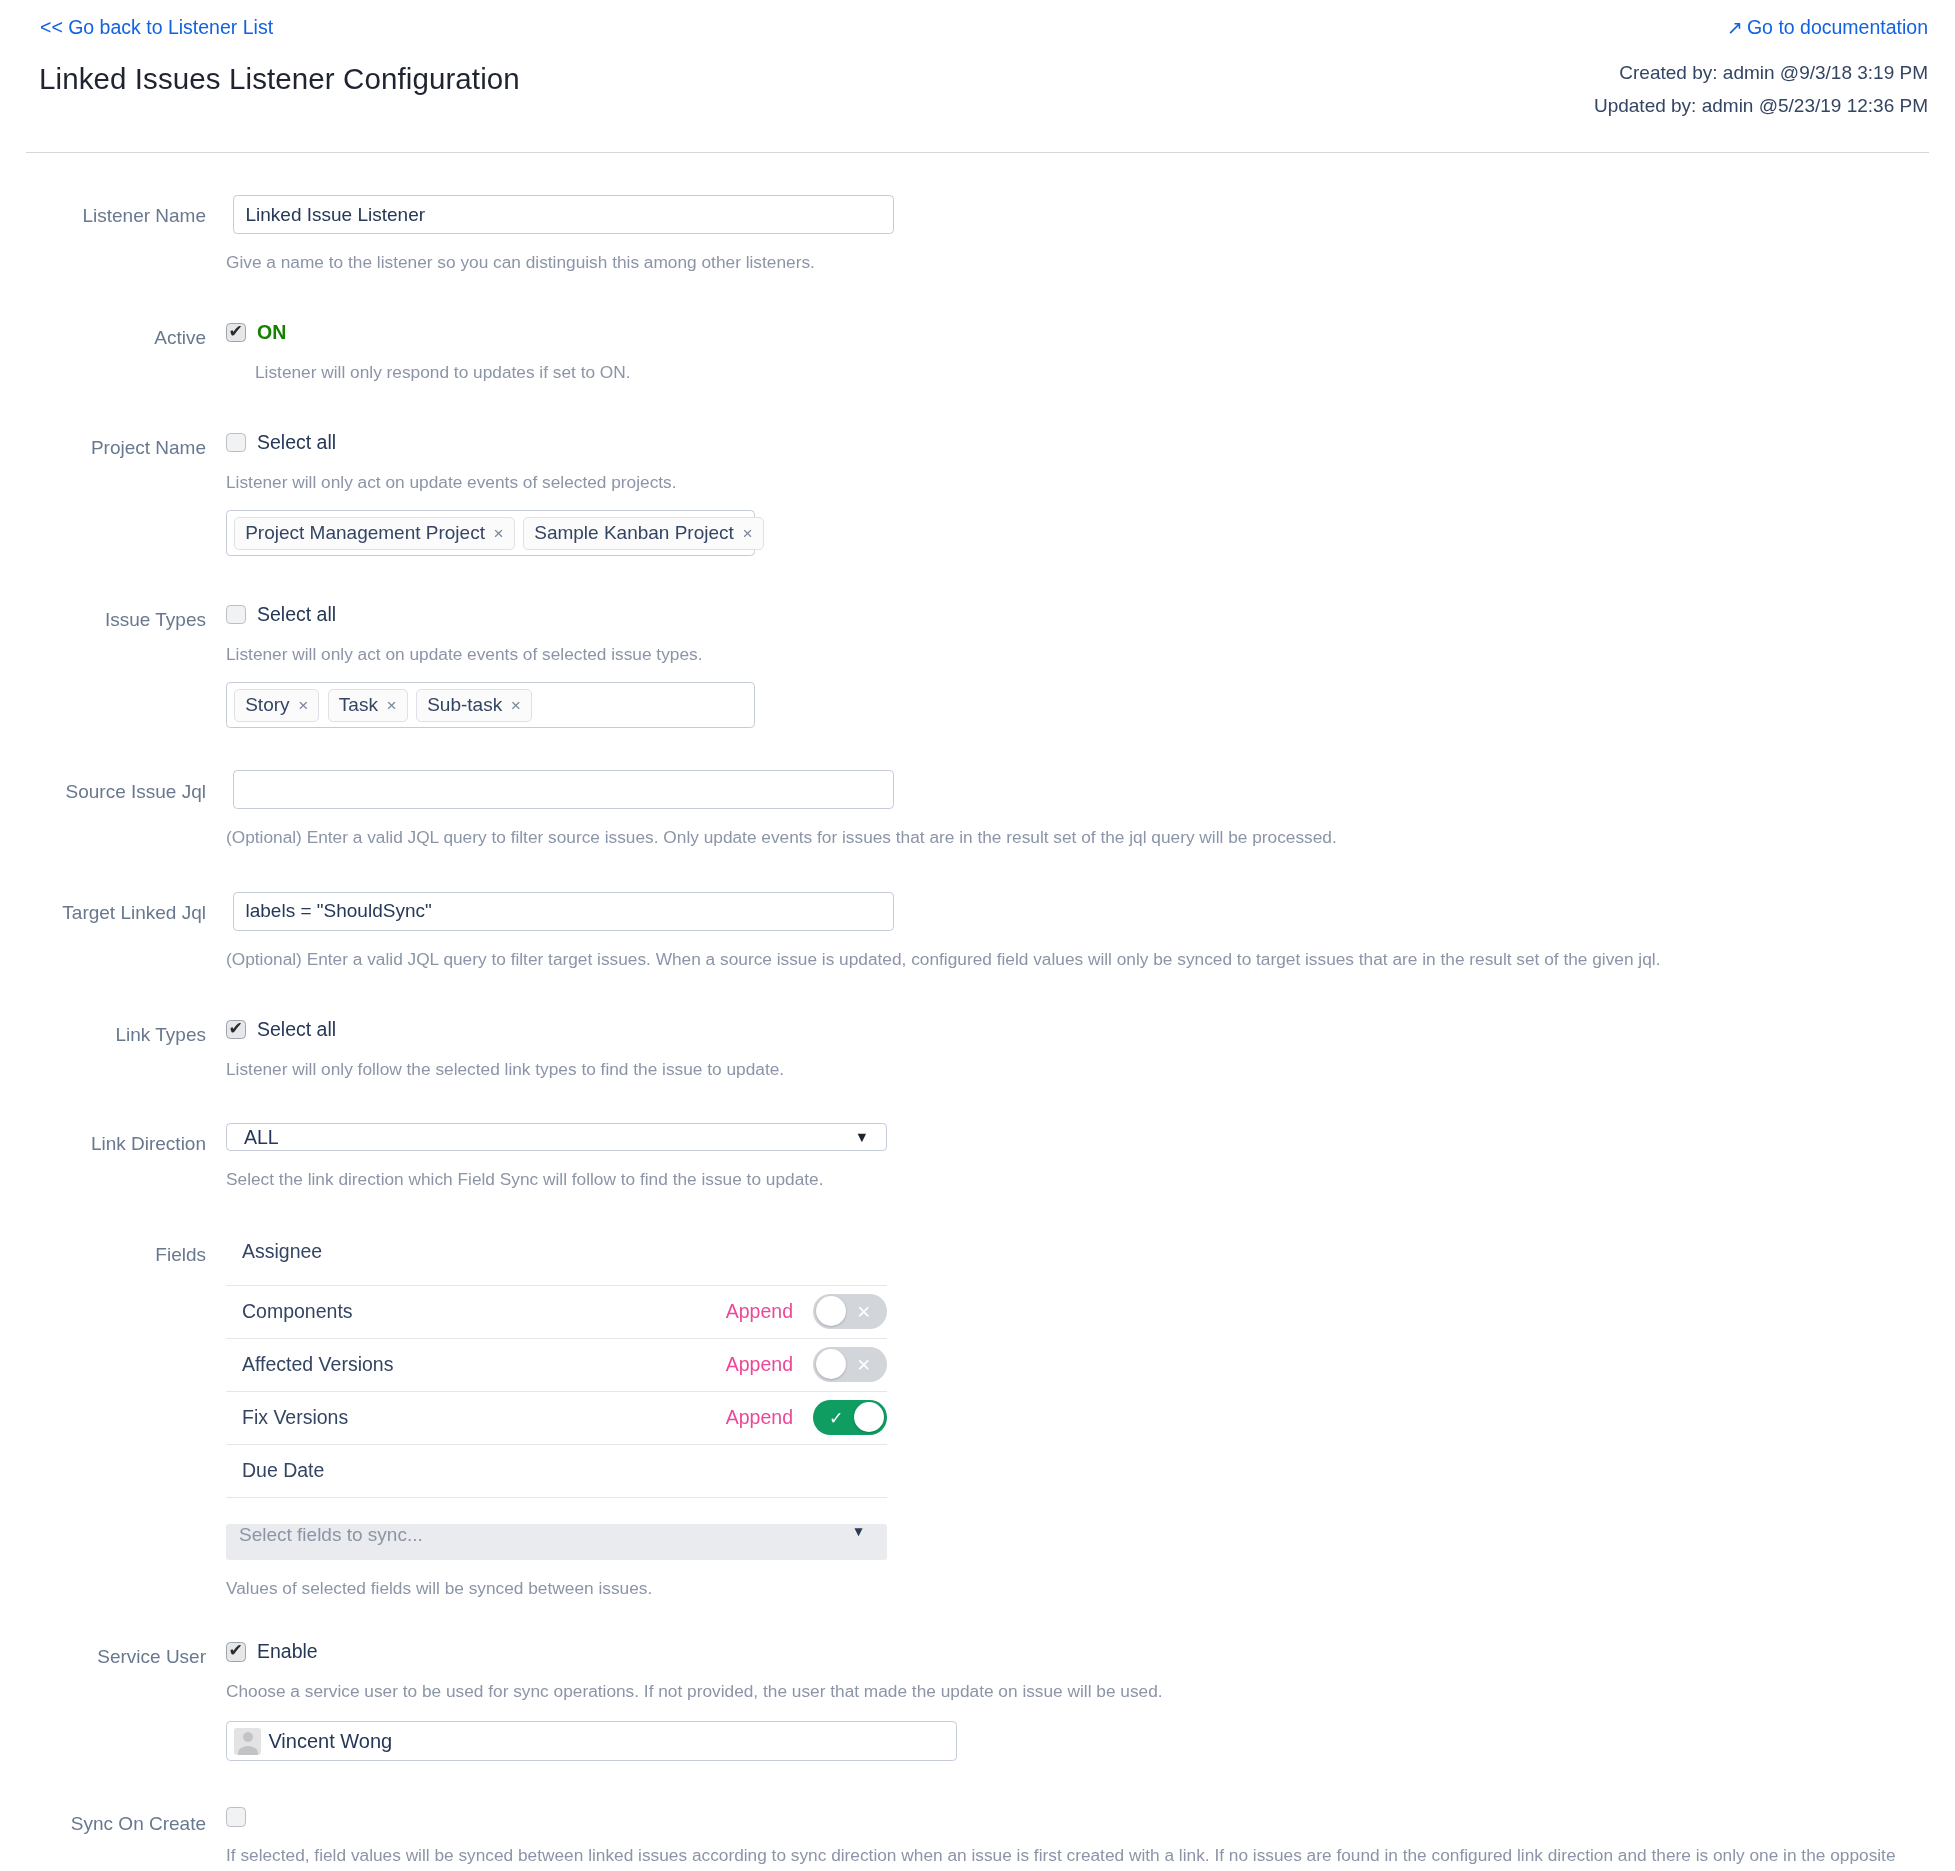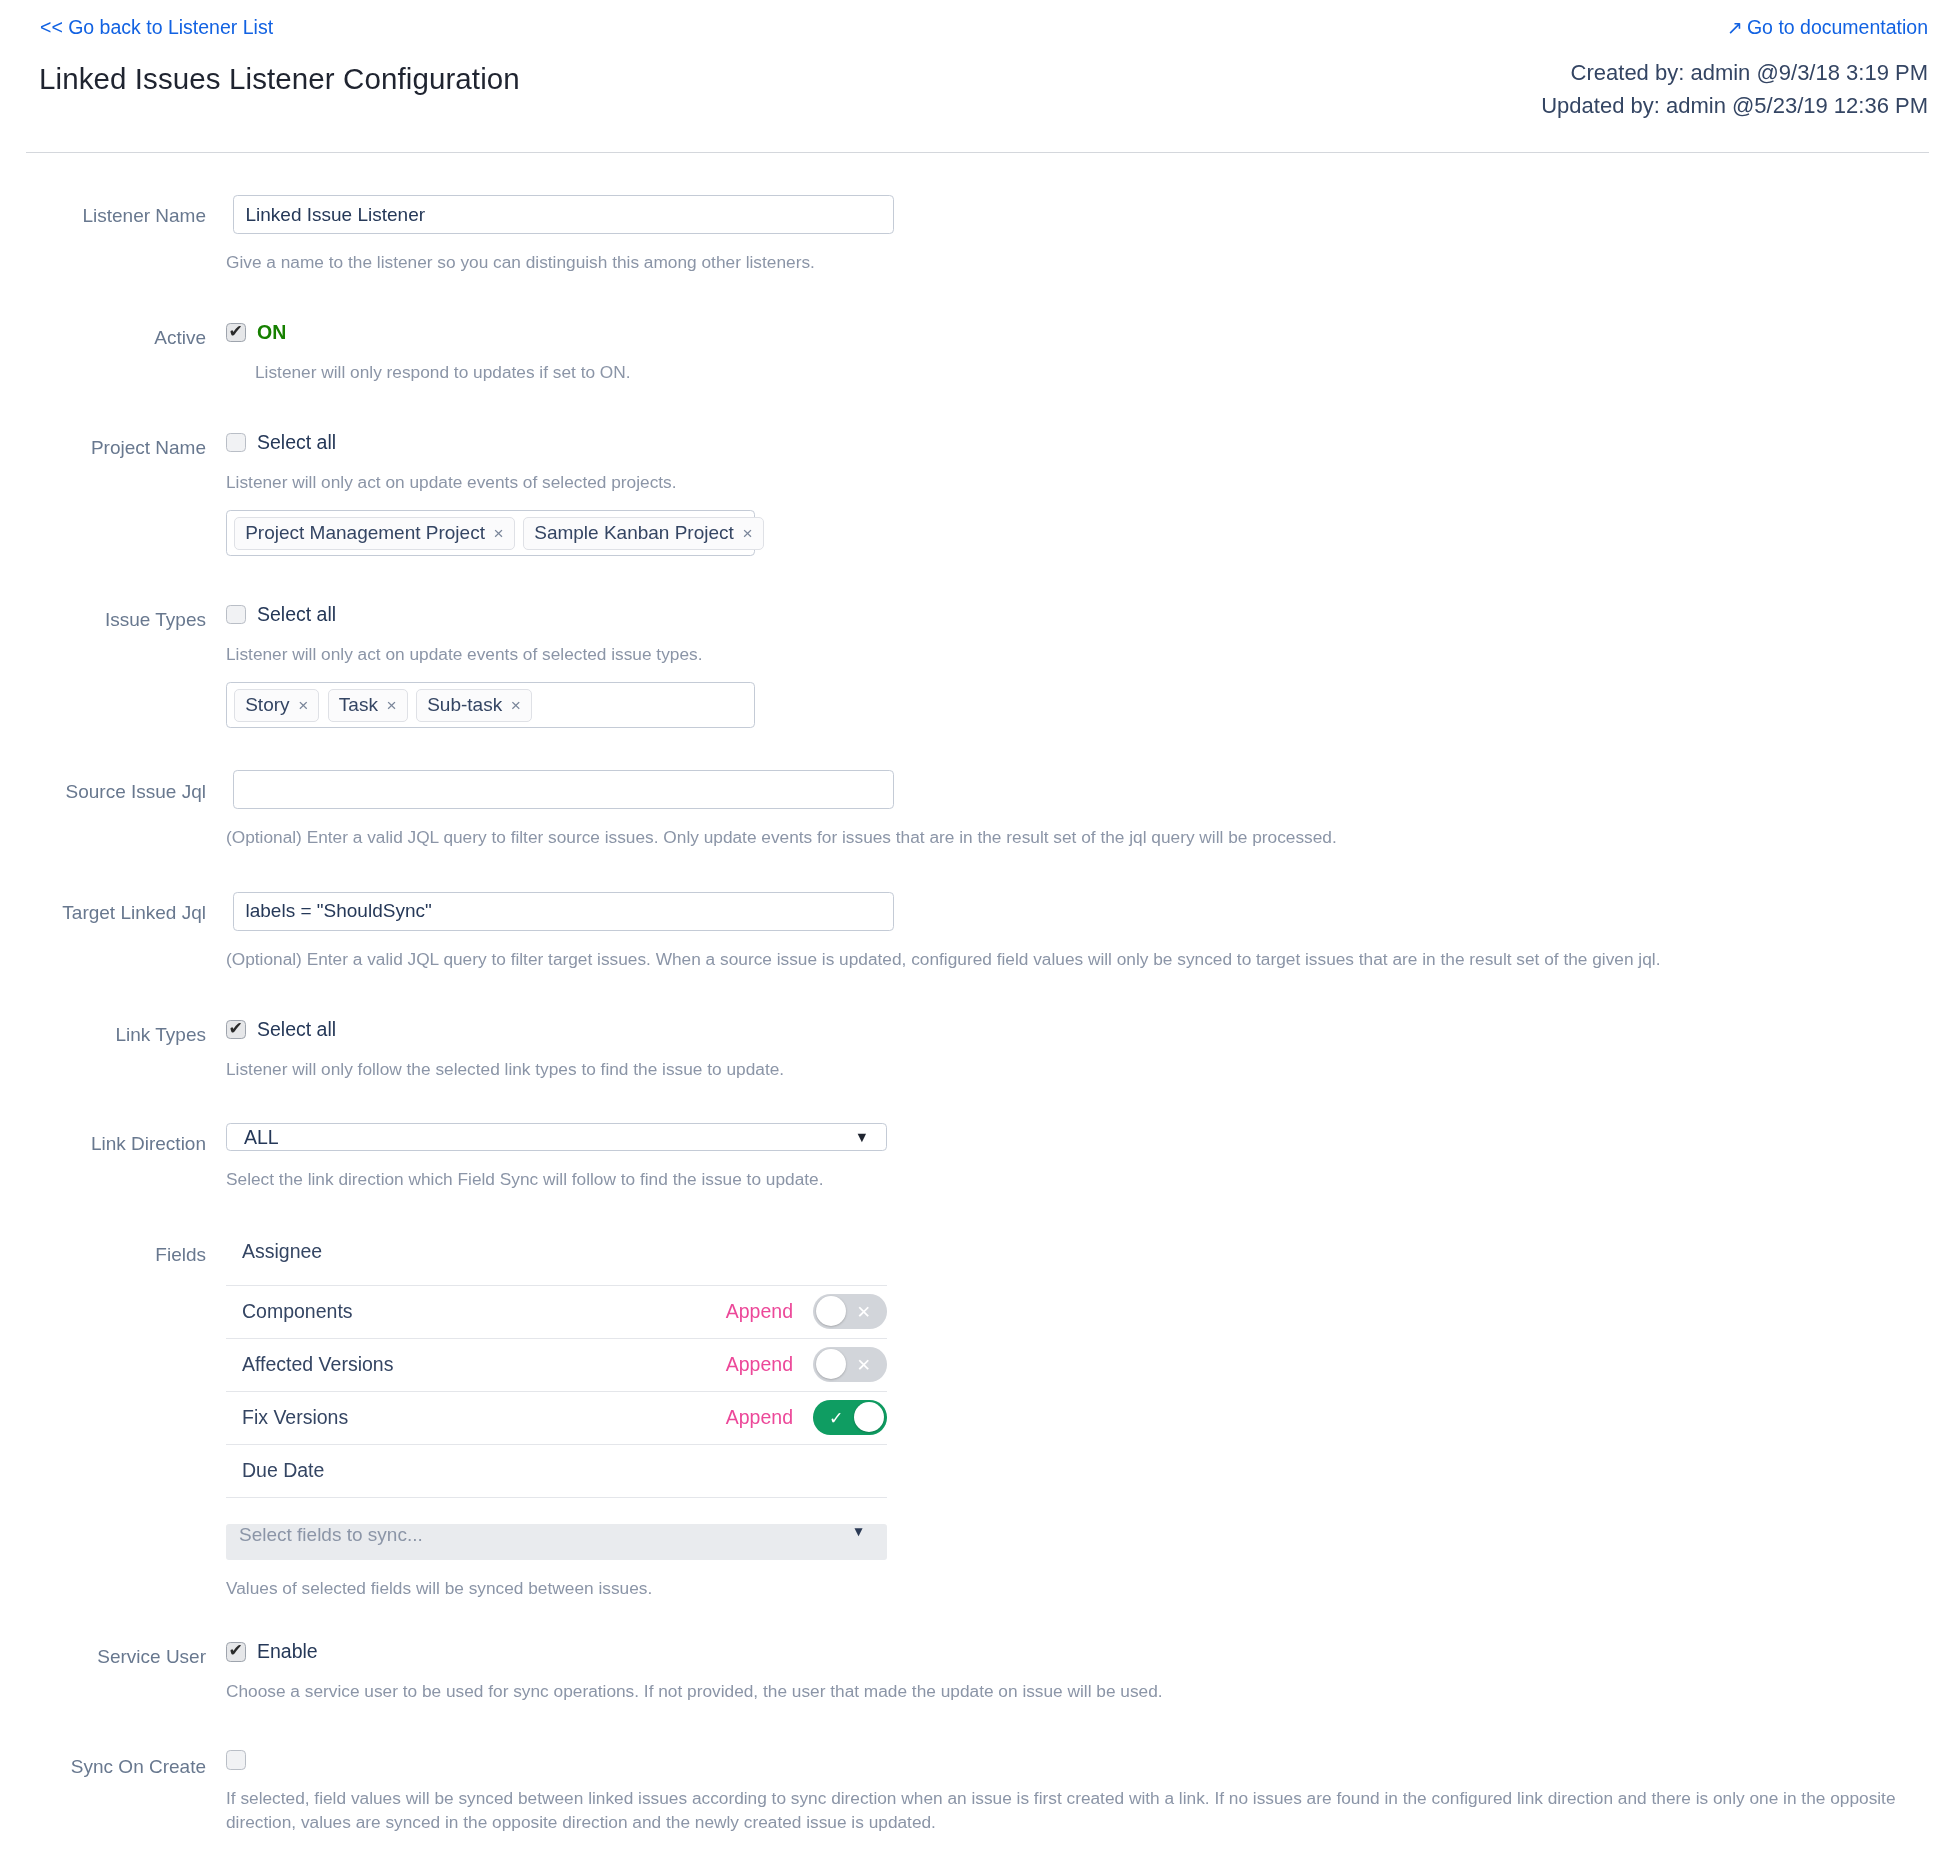--- a/index.html
+++ b/index.html
@@ -16,21 +16,21 @@
     padding: 16px 27px 0 40px;
   }
   .link { color: #1262e2; font-size: 19.5px; }
   .doc-link .arrow { font-size: 19px; margin-right: 4.3px; }
 
   .titlebar {
     display: flex; justify-content: space-between; align-items: flex-start;
     padding: 23px 27px 0 39px;
   }
   .page-title { font-size: 29.5px; font-weight: 400; color: #1f2430; letter-spacing: 0.1px; }
-  .meta { text-align: right; font-size: 22px; color: #344563; line-height: 33px; margin-top: -5.8px; }
+  .meta { text-align: right; font-size: 19px; color: #344563; line-height: 33px; margin-top: -5.8px; }
 
   .divider { border: none; border-top: 1.4px solid #d4d7dc; margin: 30px 26px 0 26px; }
 
   .config-form { padding: 42px 40px 0 26px; }
   .row {
     display: grid;
     grid-template-columns: 180px 1fr;
     column-gap: 20px;
     margin-bottom: 42px;
   }
@@ -322,20 +322,24 @@
   <div class="row">
     <div class="row-label">Service User</div>
     <div class="control">
       <div class="checkline">
         <span class="checkbox checked">
             <span class="tick">✔</span>
           </span>
         <span class="cb-text">Enable</span>
       </div>
       <div class="help">Choose a service user to be used for sync operations. If not provided, the user that made the update on issue will be used.</div>
+      <div class="user-picker">
+        <span class="avatar"></span>
+        <span class="user-name">Vincent Wong</span>
+      </div>
     </div>
   </div>
 
   <div class="row">
     <div class="row-label">Sync On Create</div>
     <div class="control">
       <div class="checkline">
         <span class="checkbox"></span>
       </div>
       <div class="help">If selected, field values will be synced between linked issues according to sync direction when an issue is first created with a link. If no issues are found in the configured link direction and there is only one in the opposite direction, values are synced in the opposite direction and the newly created issue is updated.</div>

